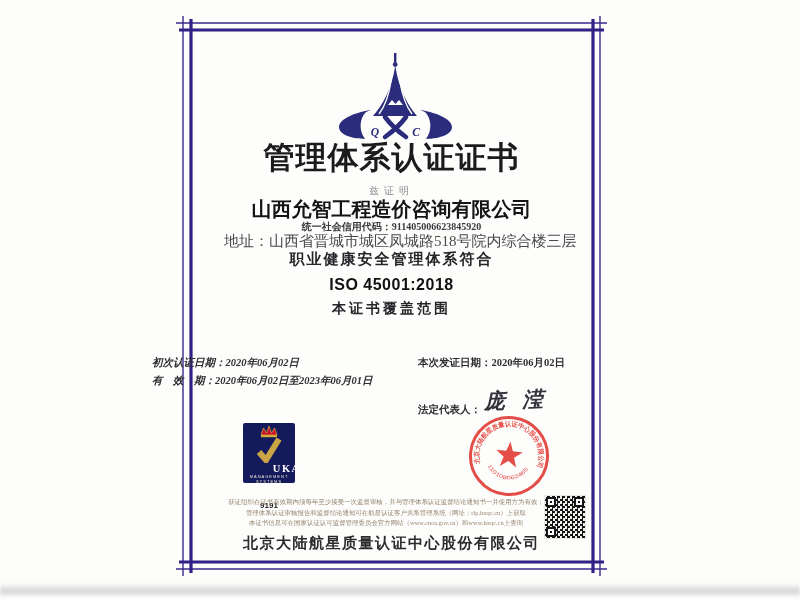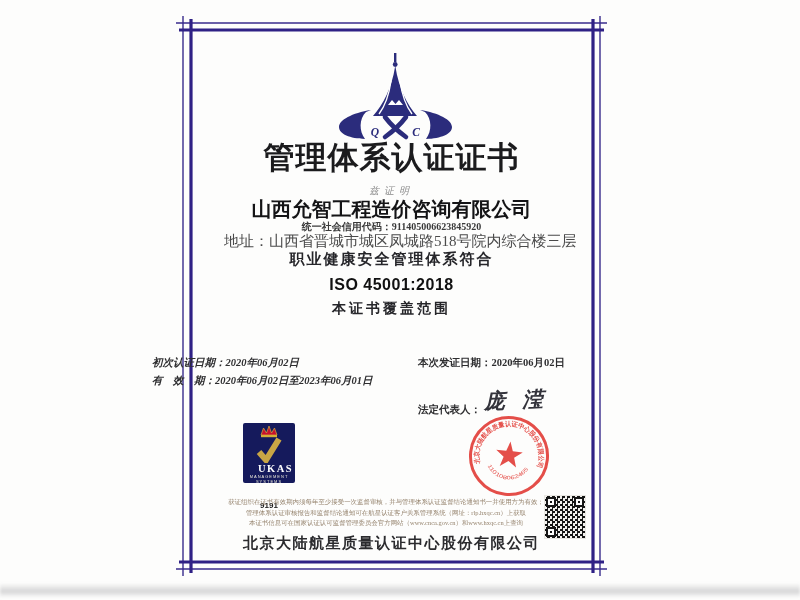--- a/index.html
+++ b/index.html
@@ -5,21 +5,21 @@
   html,body{margin:0;padding:0;background:#ffffff;}
   #stage{position:relative;width:800px;height:600px;background:#fdfdfc;overflow:hidden;
          font-family:"Liberation Sans",sans-serif;}
   svg{display:block;}
   .abs{position:absolute;}
   .center-col{position:absolute;left:182px;width:419px;text-align:center;}
 
   .title{top:137px;font-weight:bold;font-size:31px;letter-spacing:1px;color:#1b1b1d;
          font-family:"Liberation Sans",sans-serif;}
   .subtitle{top:184px;font-size:10px;letter-spacing:5px;color:#8b8b8b;
-            font-family:"Liberation Serif",serif;font-style:italic;}
+            font-family:"Liberation Serif",serif;}
   .company{top:196px;font-weight:bold;font-size:20px;color:#141416;}
   .credit{top:220px;font-size:10px;color:#3a3a3a;font-weight:600;
           font-family:"Liberation Serif",serif;}
   .address{left:224px;top:232px;font-size:15px;color:#4a4a4a;
            font-family:"Liberation Serif",serif;}
   .compliance{top:250px;font-weight:bold;font-size:15px;letter-spacing:2px;color:#26262a;
               font-family:"Liberation Serif",serif;}
   .iso{top:276px;font-weight:bold;font-size:16px;letter-spacing:.5px;color:#111;}
   .scope-title{top:300px;font-weight:bold;font-size:14px;letter-spacing:3px;color:#26262a;
                font-family:"Liberation Serif",serif;}
@@ -29,21 +29,21 @@
   .frow{position:absolute;font-size:10.5px;font-weight:600;color:#2e2e30;
         font-family:"Liberation Serif",serif;white-space:nowrap;}
   .cell-l{left:152px;font-style:italic;} .cell-r{left:418px;}
   .r1{top:356px;} .r2{top:374px;} .r3{top:392px;}
   .signature{display:inline-block;font-family:"Liberation Serif",serif;font-style:italic;
              font-weight:bold;font-size:21px;letter-spacing:6px;color:#33333b;
              transform:rotate(-2deg);position:relative;top:-6px;margin-left:3px;}
 
   .ukas{left:243px;top:423px;width:52px;}
   .ukas-box{width:52px;height:60px;background:#151a5c;border-radius:2px;position:relative;}
-  .ukas-word{position:absolute;left:0;width:65px;top:40px;text-align:center;color:#fff;
+  .ukas-word{position:absolute;left:0;width:65px;top:40px;text-align:right;color:#fff;
              font-family:"Liberation Serif",serif;font-weight:bold;font-size:10.5px;letter-spacing:1.5px;}
   .ukas-sub{position:absolute;left:0;width:52px;text-align:center;color:#e8e6d8;
             font-size:4px;letter-spacing:1px;}
   .ukas-sub1{top:51px;} .ukas-sub2{top:56px;}
   .ukas-num{width:52px;text-align:center;font-size:8px;font-weight:bold;color:#222;margin-top:18px;}
 
   .fineprint{left:202px;top:497px;width:368px;text-align:center;font-size:7px;
              line-height:10.6px;color:#96846e;font-family:"Liberation Serif",serif;
              transform-origin:top center;}
   .fineprint div{white-space:nowrap;transform:scale(.92);transform-origin:center;}

